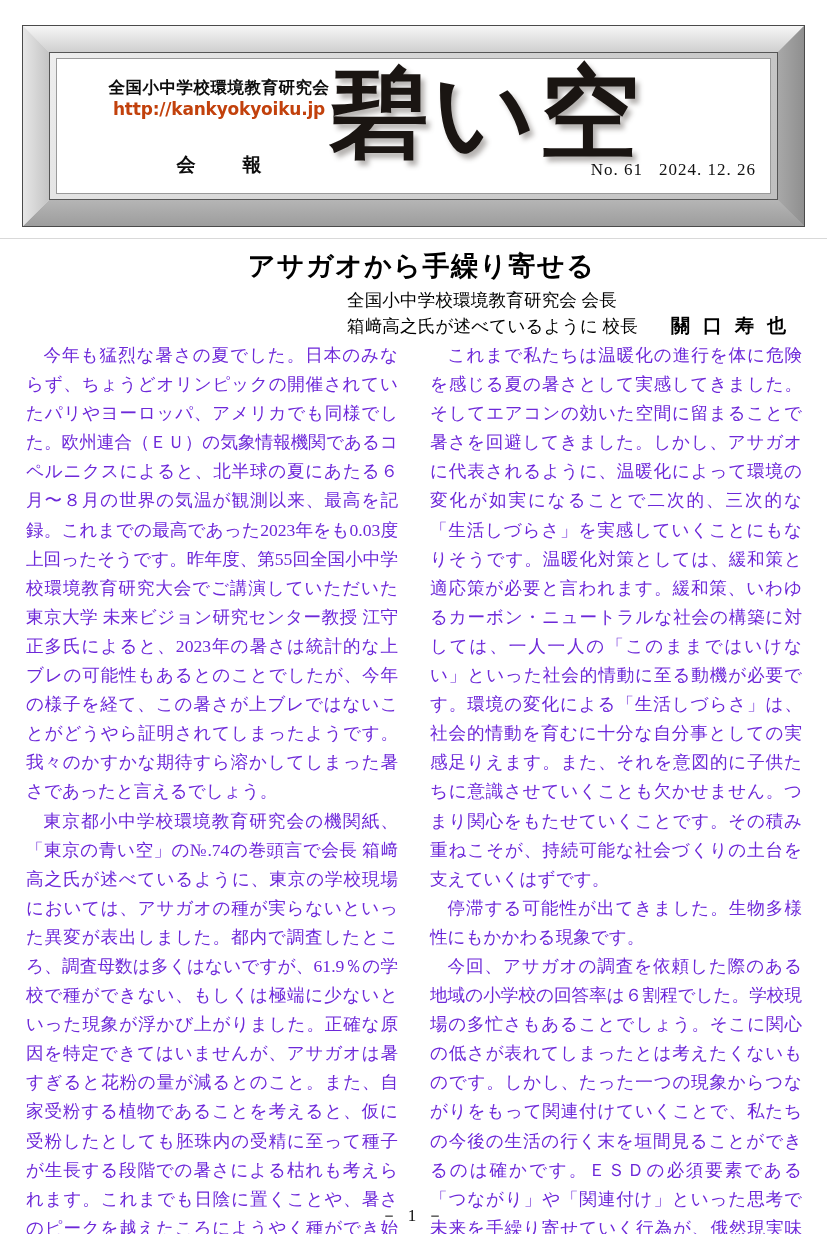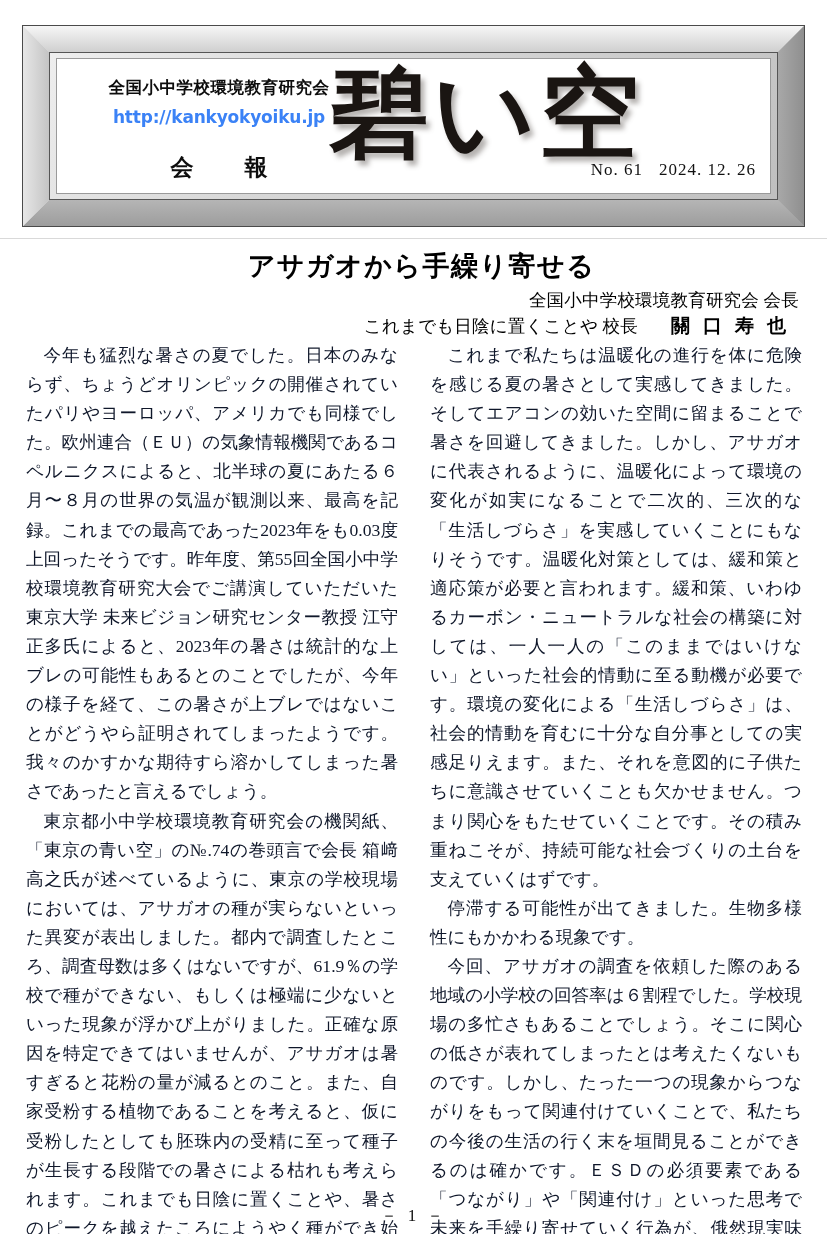--- a/index.html
+++ b/index.html
@@ -83,32 +83,32 @@
   .org-name {
     font-size: 16.5px;
     font-weight: 700;
     letter-spacing: 0.5px;
     white-space: nowrap;
     color: #0d0d0d;
   }
   .org-url {
     font-size: 17px;
     font-weight: 700;
-    margin-top: 8px;
+    margin-top: 0;
     letter-spacing: -0.2px;
     white-space: nowrap;
-    color: #3b82f6;
+    color: #c2410c;
   }
   .kaiho {
     position: absolute;
     left: 32px;
     top: 93px;
     width: 260px;
     text-align: center;
-    font-size: 23px;
+    font-size: 19px;
     font-weight: 700;
     letter-spacing: 14px;
     text-indent: 14px;
     font-family: "DejaVu Sans", "Liberation Sans", sans-serif;
     color: #0d0d0d;
   }
 
   .big-title {
     position: absolute;
     left: 272px;
@@ -155,21 +155,21 @@
     font-weight: 700;
     letter-spacing: 1.5px;
     color: #000;
     font-family: "DejaVu Serif", "Liberation Serif", serif;
     padding-left: 8px;
   }
   .byline {
     position: absolute;
     right: 28px;
     top: 289px;
-    text-align: right;
+    text-align: left;
     font-size: 17.5px;
     line-height: 1.35;
     color: #000;
   }
   .byline-row { white-space: nowrap; }
   .byline-affil { letter-spacing: 0.2px; }
   .byline-name {
     font-weight: 700;
     font-size: 19px;
     letter-spacing: 13px;
@@ -185,21 +185,21 @@
     height: 848px;
     display: flex;
     gap: 32px;
   }
   .col {
     width: 372px;
     font-size: 17.6px;
     line-height: 29.1px;
     text-align: justify;
     text-justify: inter-character;
-    color: #0f172a;
+    color: #6d28d9;
     letter-spacing: 0;
   }
   .col p {
     margin: 0;
     text-indent: 1em;
   }
 
   .page-number {
     position: absolute;
     left: 0;
@@ -241,21 +241,21 @@
 
 <div class="head-rule"></div>
 
 <div class="article-title">アサガオから手繰り寄せる</div>
 
 <div class="byline">
   <div class="byline-row">
     <span class="byline-affil">全国小中学校環境教育研究会 会長</span>
   </div>
   <div class="byline-row">
-    <span class="byline-affil">これまでも日陰に置くことや 校長</span><span class="byline-name">關口寿也</span>
+    <span class="byline-affil">箱﨑高之氏が述べているように 校長</span><span class="byline-name">關口寿也</span>
   </div>
 </div>
 
 <div class="body-cols">
   <div class="col">
     <p>今年も猛烈な暑さの夏でした。日本のみならず、ちょうどオリンピックの開催されていたパリやヨーロッパ、アメリカでも同様でした。欧州連合（ＥＵ）の気象情報機関であるコペルニクスによると、北半球の夏にあたる６月〜８月の世界の気温が観測以来、最高を記録。これまでの最高であった2023年をも0.03度上回ったそうです。昨年度、第55回全国小中学校環境教育研究大会でご講演していただいた東京大学 未来ビジョン研究センター教授 江守正多氏によると、2023年の暑さは統計的な上ブレの可能性もあるとのことでしたが、今年の様子を経て、この暑さが上ブレではないことがどうやら証明されてしまったようです。我々のかすかな期待すら溶かしてしまった暑さであったと言えるでしょう。</p>
     <p>東京都小中学校環境教育研究会の機関紙、「東京の青い空」の№.74の巻頭言で会長 箱﨑高之氏が述べているように、東京の学校現場においては、アサガオの種が実らないといった異変が表出しました。都内で調査したところ、調査母数は多くはないですが、61.9％の学校で種ができない、もしくは極端に少ないといった現象が浮かび上がりました。正確な原因を特定できてはいませんが、アサガオは暑すぎると花粉の量が減るとのこと。また、自家受粉する植物であることを考えると、仮に受粉したとしても胚珠内の受精に至って種子が生長する段階での暑さによる枯れも考えられます。これまでも日陰に置くことや、暑さのピークを越えたころにようやく種ができ始めることはありましたが、ひと夏通して種ができなかった現象は衝撃的でした。アサガオに限らず、ヘチマの実がならない、ゴーヤが伸びない、桜の葉が早々に散ってしまった等の話も耳にしました。私たちが当たり前のように教材として扱ってきた植物が生育環境に適さなくなり、学習が</p>
   </div>
   <div class="col">
     <p>これまで私たちは温暖化の進行を体に危険を感じる夏の暑さとして実感してきました。そしてエアコンの効いた空間に留まることで暑さを回避してきました。しかし、アサガオに代表されるように、温暖化によって環境の変化が如実になることで二次的、三次的な「生活しづらさ」を実感していくことにもなりそうです。温暖化対策としては、緩和策と適応策が必要と言われます。緩和策、いわゆるカーボン・ニュートラルな社会の構築に対しては、一人一人の「このままではいけない」といった社会的情動に至る動機が必要です。環境の変化による「生活しづらさ」は、社会的情動を育むに十分な自分事としての実感足りえます。また、それを意図的に子供たちに意識させていくことも欠かせません。つまり関心をもたせていくことです。その積み重ねこそが、持続可能な社会づくりの土台を支えていくはずです。</p>

